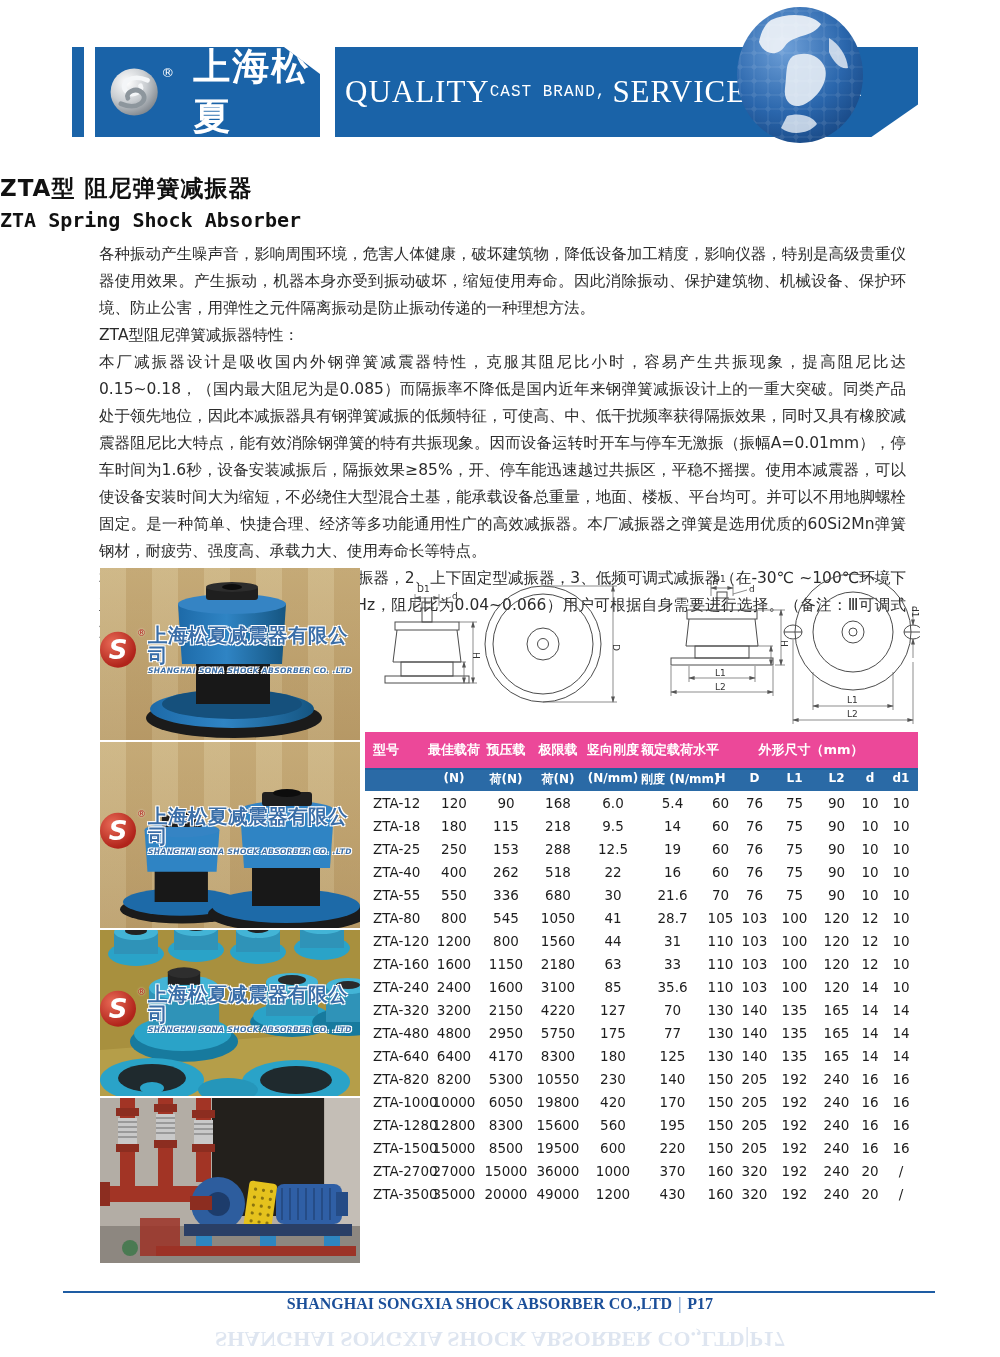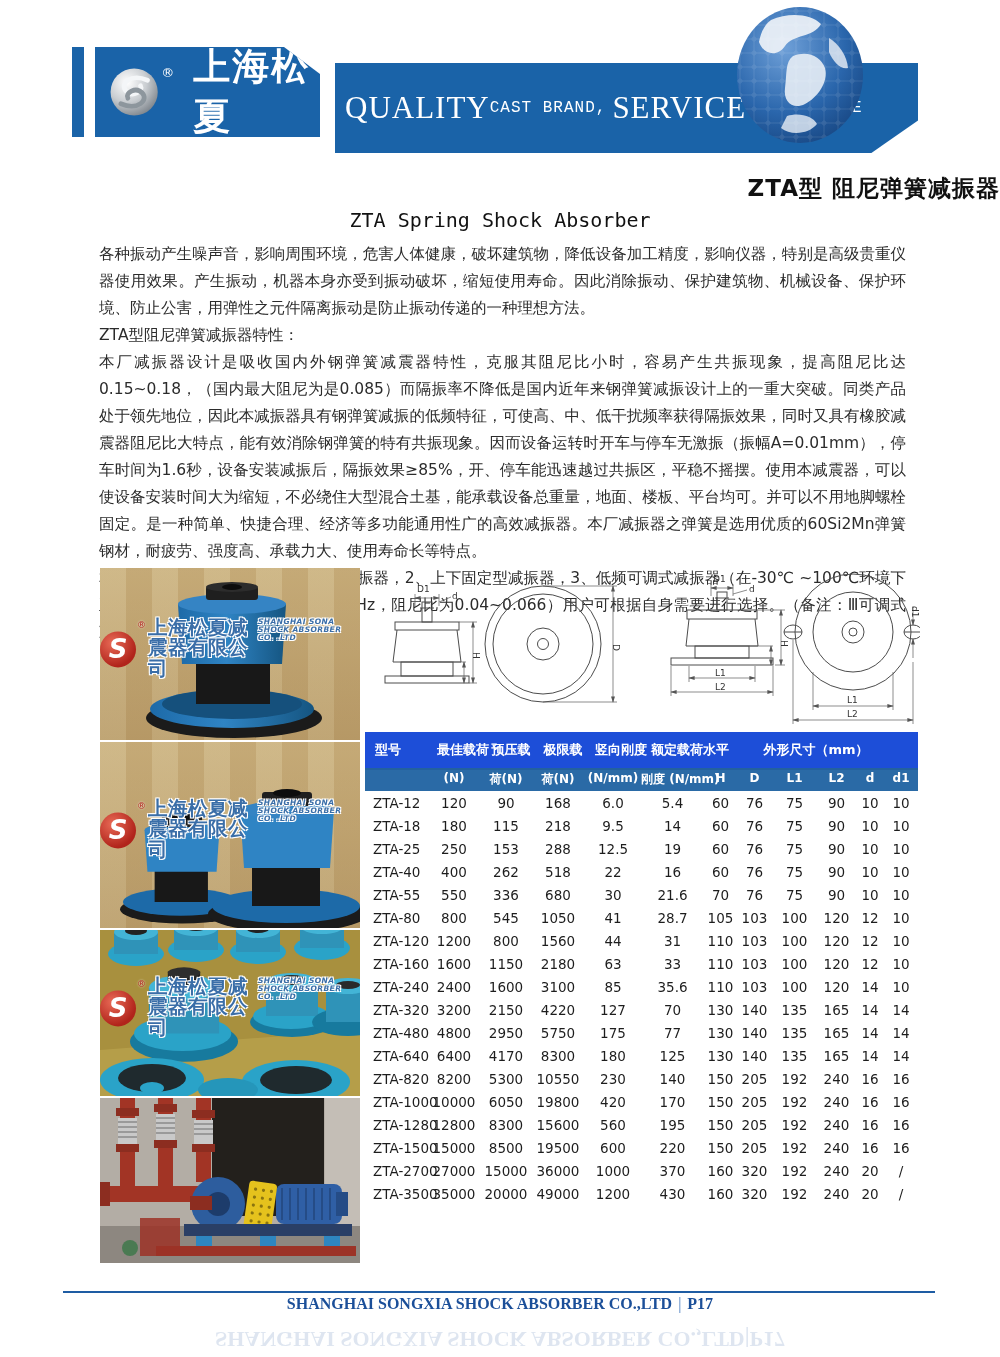--- a/index.html
+++ b/index.html
@@ -9,30 +9,30 @@
   
   .vbar { position:absolute; left:72px; top:47px; width:12px; height:90px; background:#1a63a8; }
   .logo-block { position:absolute; left:95px; top:47px; width:225px; height:90px; background:#1a63a8;
     clip-path:polygon(0 0, 84% 0, 100% 30%, 100% 100%, 0 100%);
     display:flex; align-items:center; padding-left:14px; }
   .logo-reg { color:#fff; font-size:13px; position:relative; top:-20px; left:2px; }
   .brand-zh { color:#fff; font-size:37px; font-weight:bold; letter-spacing:2px; margin-left:21px; }
   .slogan-block { position:absolute; left:335px; top:47px; width:583px; height:90px; background:#1a63a8;
     clip-path:polygon(0 0, 100% 0, 100% 64%, 92% 100%, 0 100%);
     display:flex; align-items:center; padding-left:10px; color:#fff;
-    font-family:"Liberation Serif", serif; white-space:nowrap;margin-top:16px; }
+    font-family:"Liberation Serif", serif; white-space:nowrap; }
   .slogan-big { font-size:31px; letter-spacing:1px; }
   .slogan-small { font-size:16px; letter-spacing:1px; margin-right:6px;font-family:Liberation Mono, monospace; }
   .globe { position:absolute; left:733px; top:4px; width:134px; height:142px; z-index:3; }
 
   
-  .title-zh { position:absolute; left:0; top:173px; width:100%; text-align:right;
+  .title-zh { position:absolute; left:0; top:173px; width:100%; text-align:left;
     font-size:23px; font-weight:bold; color:#111; letter-spacing:1px; }
-  .title-en { position:absolute; left:0; top:208px; width:100%; text-align:center;
-    font-size:20px; font-weight:normal; color:#111; font-family:"DejaVu Sans Mono", monospace; }
+  .title-en { position:absolute; left:0; top:208px; width:100%; text-align:left;
+    font-size:20px; font-weight:bold; color:#111; font-family:"DejaVu Sans Mono", monospace; }
 
   
   .intro { position:absolute; left:99px; top:241px; width:807px; color:#2b2b2b;
     font-size:15.5px; line-height:27px; text-align:justify; }
   .intro p { margin:0; }
 
   
   .photo { position:absolute; left:100px; width:260px; overflow:hidden; background:#d8c8a6; }
   .photo-1 { top:568px; height:172px; }
   .photo-2 { top:742px; height:186px; }
@@ -44,37 +44,37 @@
   .photo svg { position:absolute; left:0; top:0; }
 
   .watermark { position:absolute; left:0; top:50%; transform:translateY(-58%); width:100%;
     display:flex; align-items:center; justify-content:center; z-index:5; }
   .wm-s { width:36px; height:36px; border-radius:50%;
     background:radial-gradient(circle at 35% 32%, #e86a56, #b1241b 70%);
     color:#fff; font-size:26px; font-weight:bold; font-style:italic;
     display:flex; align-items:center; justify-content:center; flex:0 0 auto; }
   .wm-reg { color:#b1241b; font-size:9px; align-self:flex-start; margin:2px 2px 0 1px;
     text-shadow:0 0 2px #fff; }
-  .wm-txt { display:flex; line-height:1.05; }
+  .wm-txt { display:flex; flex-direction:column; line-height:1.05; }
   .wm-zh { color:#3a6ea8; font-size:19.5px; font-weight:bold; letter-spacing:.5px;
     text-shadow:-1px -1px 0 #fff,1px -1px 0 #fff,-1px 1px 0 #fff,1px 1px 0 #fff; }
   .wm-en { color:#3a6ea8; font-size:7.5px; font-weight:bold; letter-spacing:.4px;
     text-shadow:-1px -1px 0 #fff,1px -1px 0 #fff,-1px 1px 0 #fff,1px 1px 0 #fff;font-style:italic; }
 
   
   .drawings { position:absolute; left:365px; top:566px; }
   .drawings .ol { stroke:#4c4c4c; stroke-width:1; fill:none; }
   .drawings .dl { stroke:#5c5c5c; stroke-width:.7; fill:none; }
   .drawings text { font-size:9px; fill:#333; font-family:"DejaVu Sans", sans-serif; }
 
   
   .spec-table { position:absolute; left:365px; top:732px; width:553px; border-collapse:collapse;
     table-layout:fixed; }
   .spec-table th { color:#fff; font-weight:600; font-size:13px; }
-  .spec-table thead tr.h1 th { background:#1d4ed8; height:37px; vertical-align:middle;padding-left:10px; }
+  .spec-table thead tr.h1 th { background:#ec4899; height:37px; vertical-align:middle; }
   .spec-table thead tr.h2 th { background:#2a6aa6; height:22px; border-top:2px solid #23619e;
     font-size:12px; vertical-align:top; padding-top:1px; }
   .spec-table td { height:23px; font-size:13.5px; color:#1d1d1d; text-align:center;
     vertical-align:middle; white-space:nowrap; }
   .spec-table td.model, .spec-table th.model { text-align:left; padding-left:8px; }
   .spec-table th { white-space:nowrap; overflow:visible; }
 
   
   .footer-line { position:absolute; left:63px; top:1291px; width:872px; height:2px; background:#1e5ca3; }
   .footer-text { position:absolute; left:0; top:1295px; width:100%; text-align:center;

